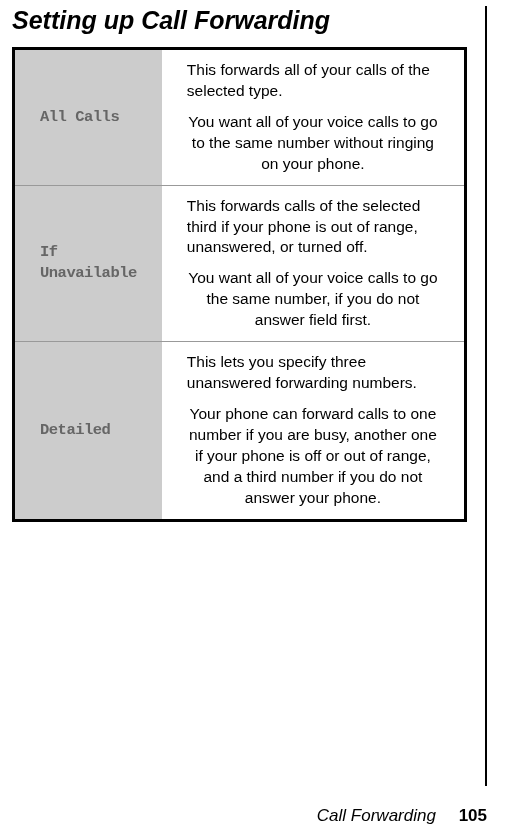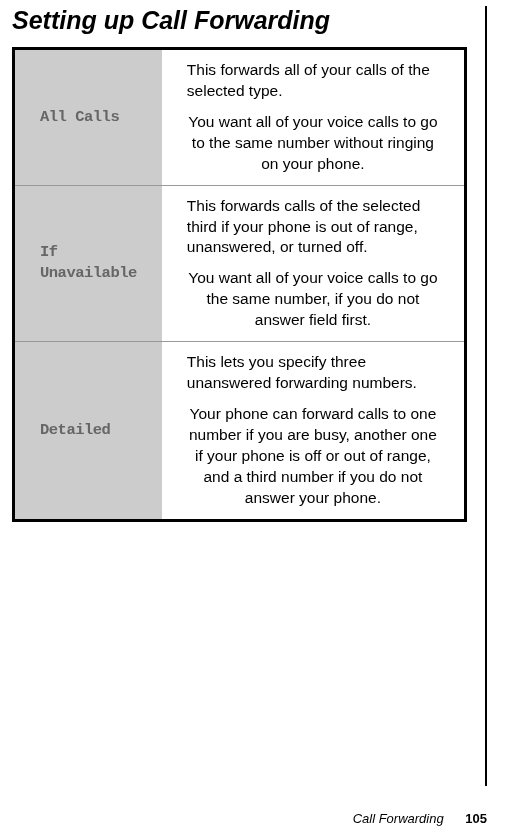--- a/index.html
+++ b/index.html
@@ -77,21 +77,21 @@
     font-family: "Courier New", monospace;
     font-weight: bold;
     color: #666;
     font-size: 15px;
     letter-spacing: -0.5px;
   }
   .footer {
     position: absolute;
     bottom: 10px;
     right: 40px;
-    font-size: 13px;
+    font-size: 17px;
     font-style: italic;
   }
   .footer .pagenum {
     font-style: normal;
     font-weight: bold;
     margin-left: 18px;
   }
 </style>
 </head>
 <body>

